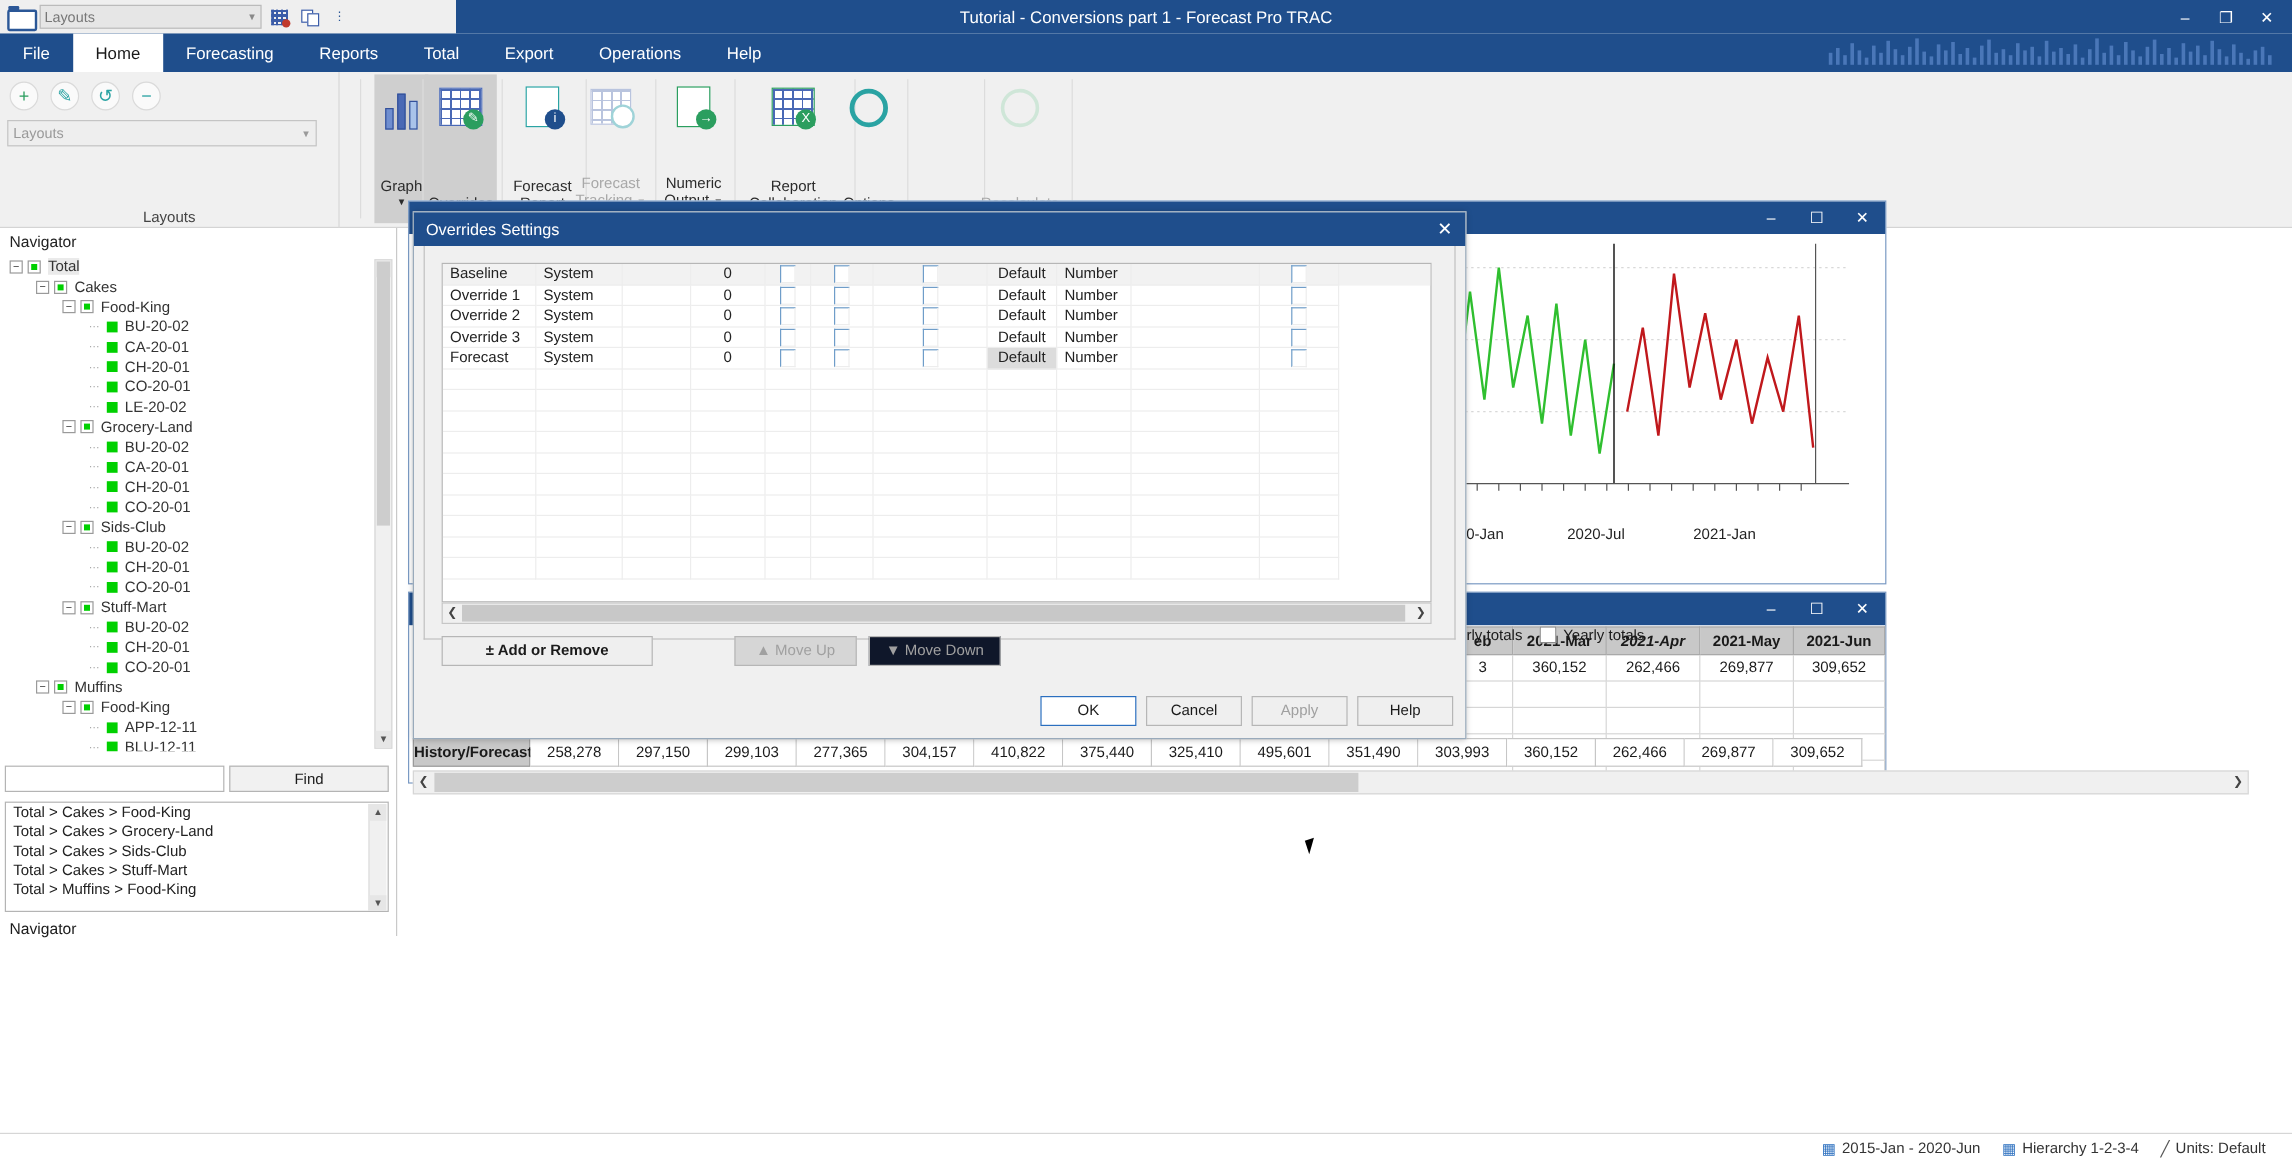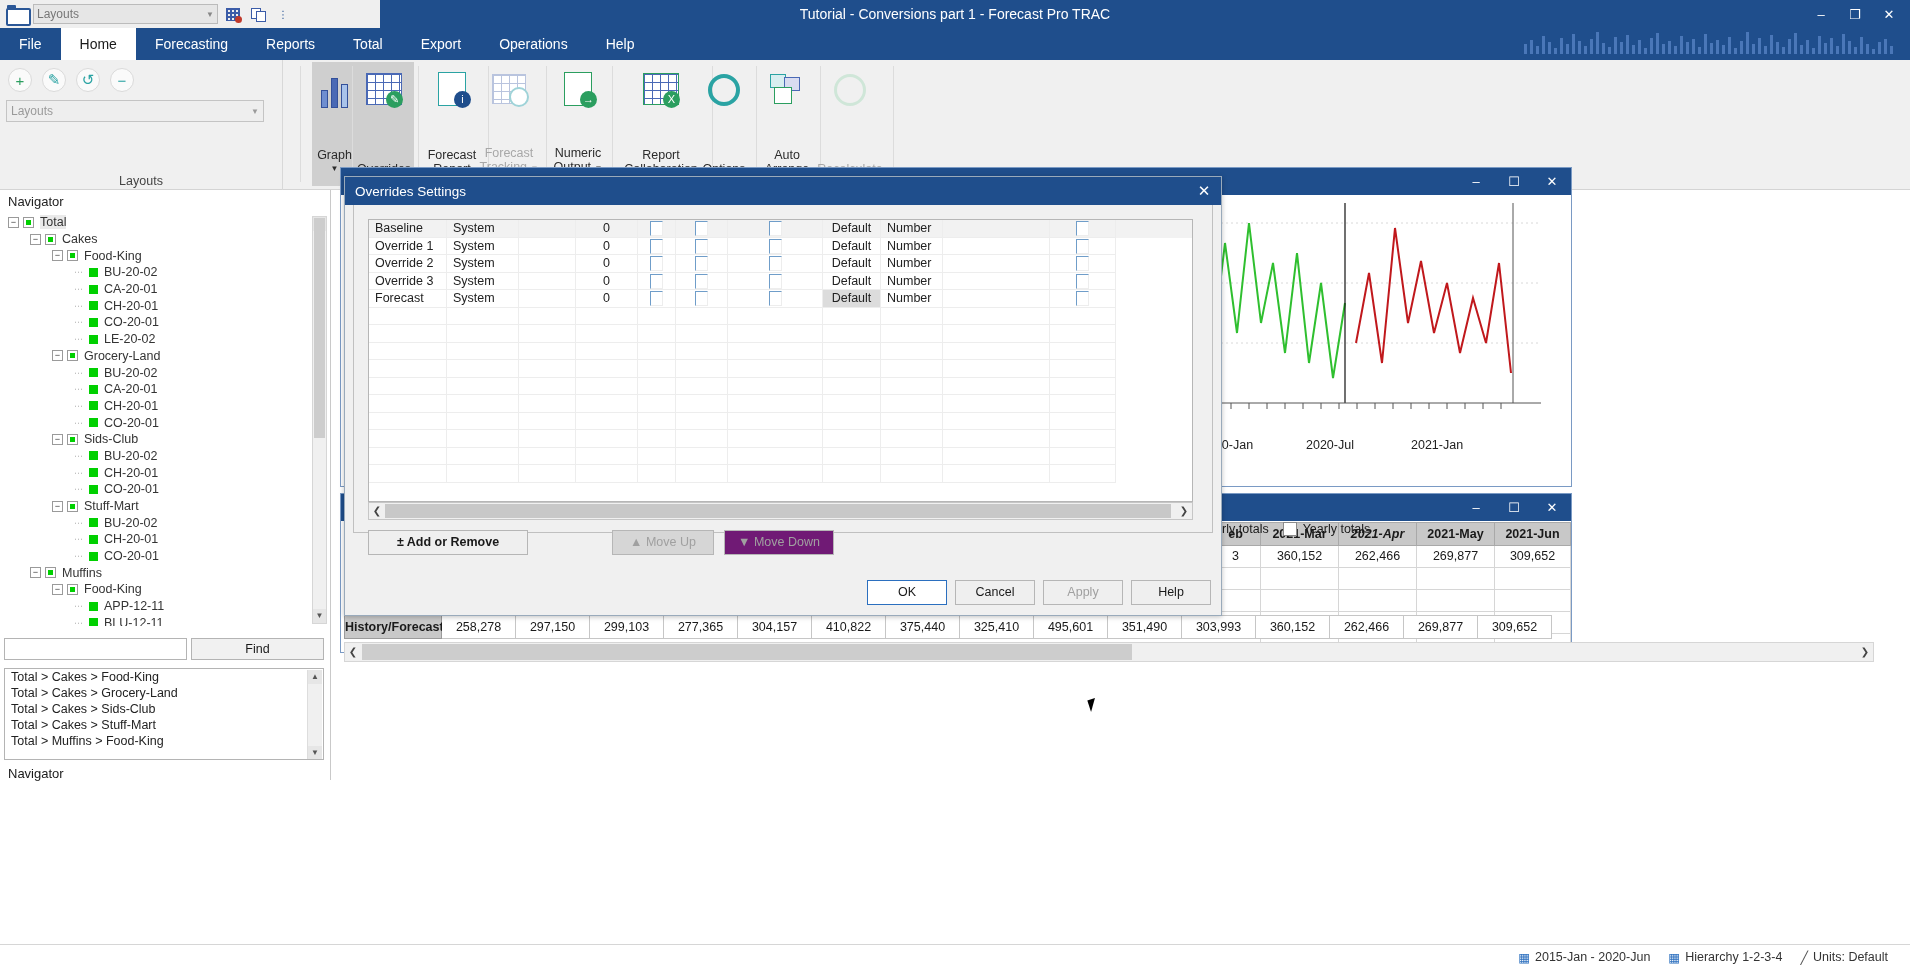--- a/index.html
+++ b/index.html
@@ -399,29 +399,20 @@
   <div class="sep" style="left:712px;"></div>
 
   <div class="rbtn" style="left:694px;width:60px;">
     <div class="ico">
         <div class="ico-gear"></div>
       </div>
     <div class="lbl"><span>Options</span></div>
   </div>
   <div class="sep" style="left:756px;"></div>
 
-  <div class="rbtn" style="left:757px;width:60px;">
-    <div class="ico ico-win">
-        <i></i>
-        <i></i>
-        <i></i>
-      </div>
-    <div class="lbl"><span>Auto</span><br>
-      <span>Arrange</span></div>
-  </div>
   <div class="sep" style="left:820px;"></div>
 
   <div class="rbtn disabled" style="left:812px;width:76px;">
     <div class="ico">
         <div class="ico-refresh"></div>
       </div>
     <div class="lbl"><span>Recalculate</span></div>
   </div>
   <div class="sep" style="left:893px;"></div>
 </div>
@@ -985,23 +976,23 @@
             <div style="width: 107px;">&nbsp;</div>
             <div style="width: 66px;">&nbsp;</div>
           </div>
         </div>
     </div>
     <div class="tbl-hsb">
       <div class="l">❮</div>
       <div class="thumb"></div>
       <div class="r">❯</div>
     </div>
-    <div class="dlgbtn" style="position:absolute;left:14px;top:325px;width:160px;height:25px;line-height:23px;font-weight:bold;">± Add or Remove</div>
+    <div class="dlgbtn" style="position:absolute;left:14px;top:325px;width:176px;height:25px;line-height:23px;font-weight:bold;">± Add or Remove</div>
     <div class="dlgbtn dis" style="position:absolute;left:258px;top:325px;width:102px;height:25px;line-height:23px;background:#d6d6d6;">▲ Move Up</div>
-    <div class="dlgbtn dis" style="position:absolute;left:370px;top:325px;width:110px;height:25px;line-height:23px;background:#701a75;">▼ Move Down</div>
+    <div class="dlgbtn dis" style="position:absolute;left:370px;top:325px;width:110px;height:25px;line-height:23px;background:#0f172a;">▼ Move Down</div>
   </div>
   <div class="bot-btns">
     <div class="dlgbtn prim">OK</div>
     <div class="dlgbtn">Cancel</div>
     <div class="dlgbtn dis">Apply</div>
     <div class="dlgbtn">Help</div>
   </div>
 </div>
 
 <div class="status">

